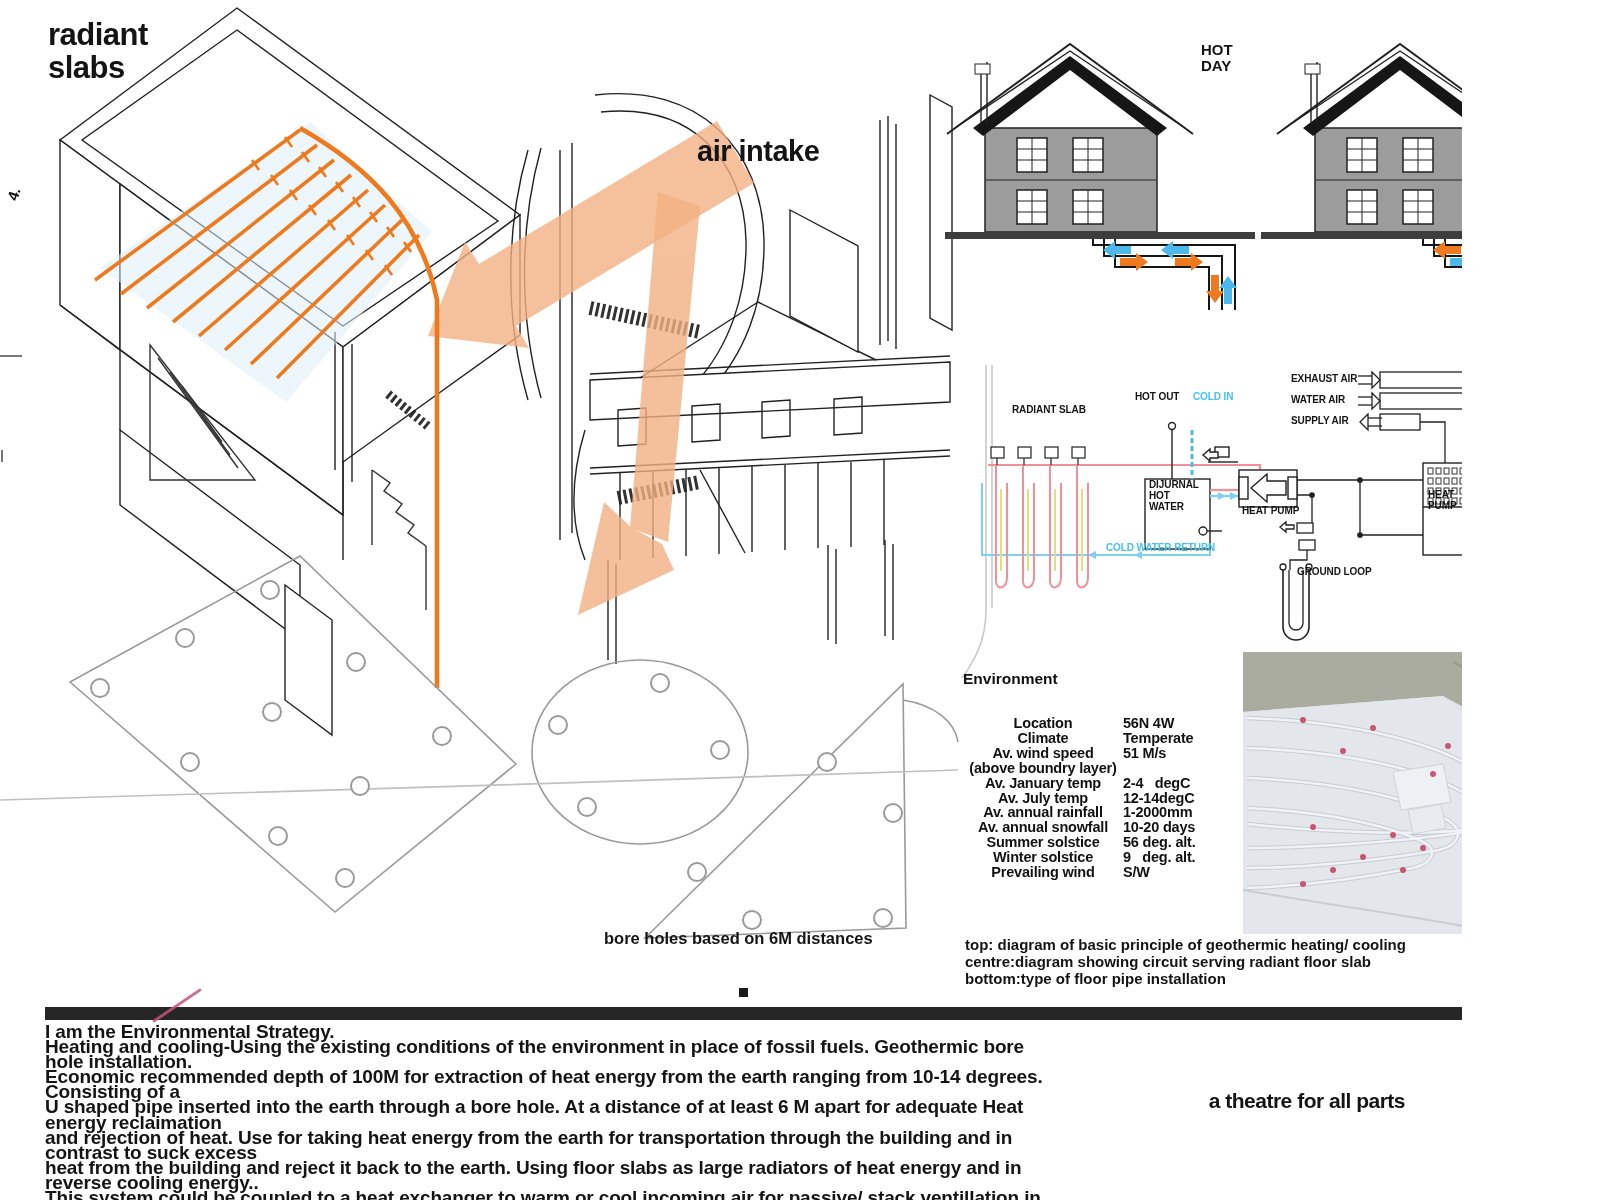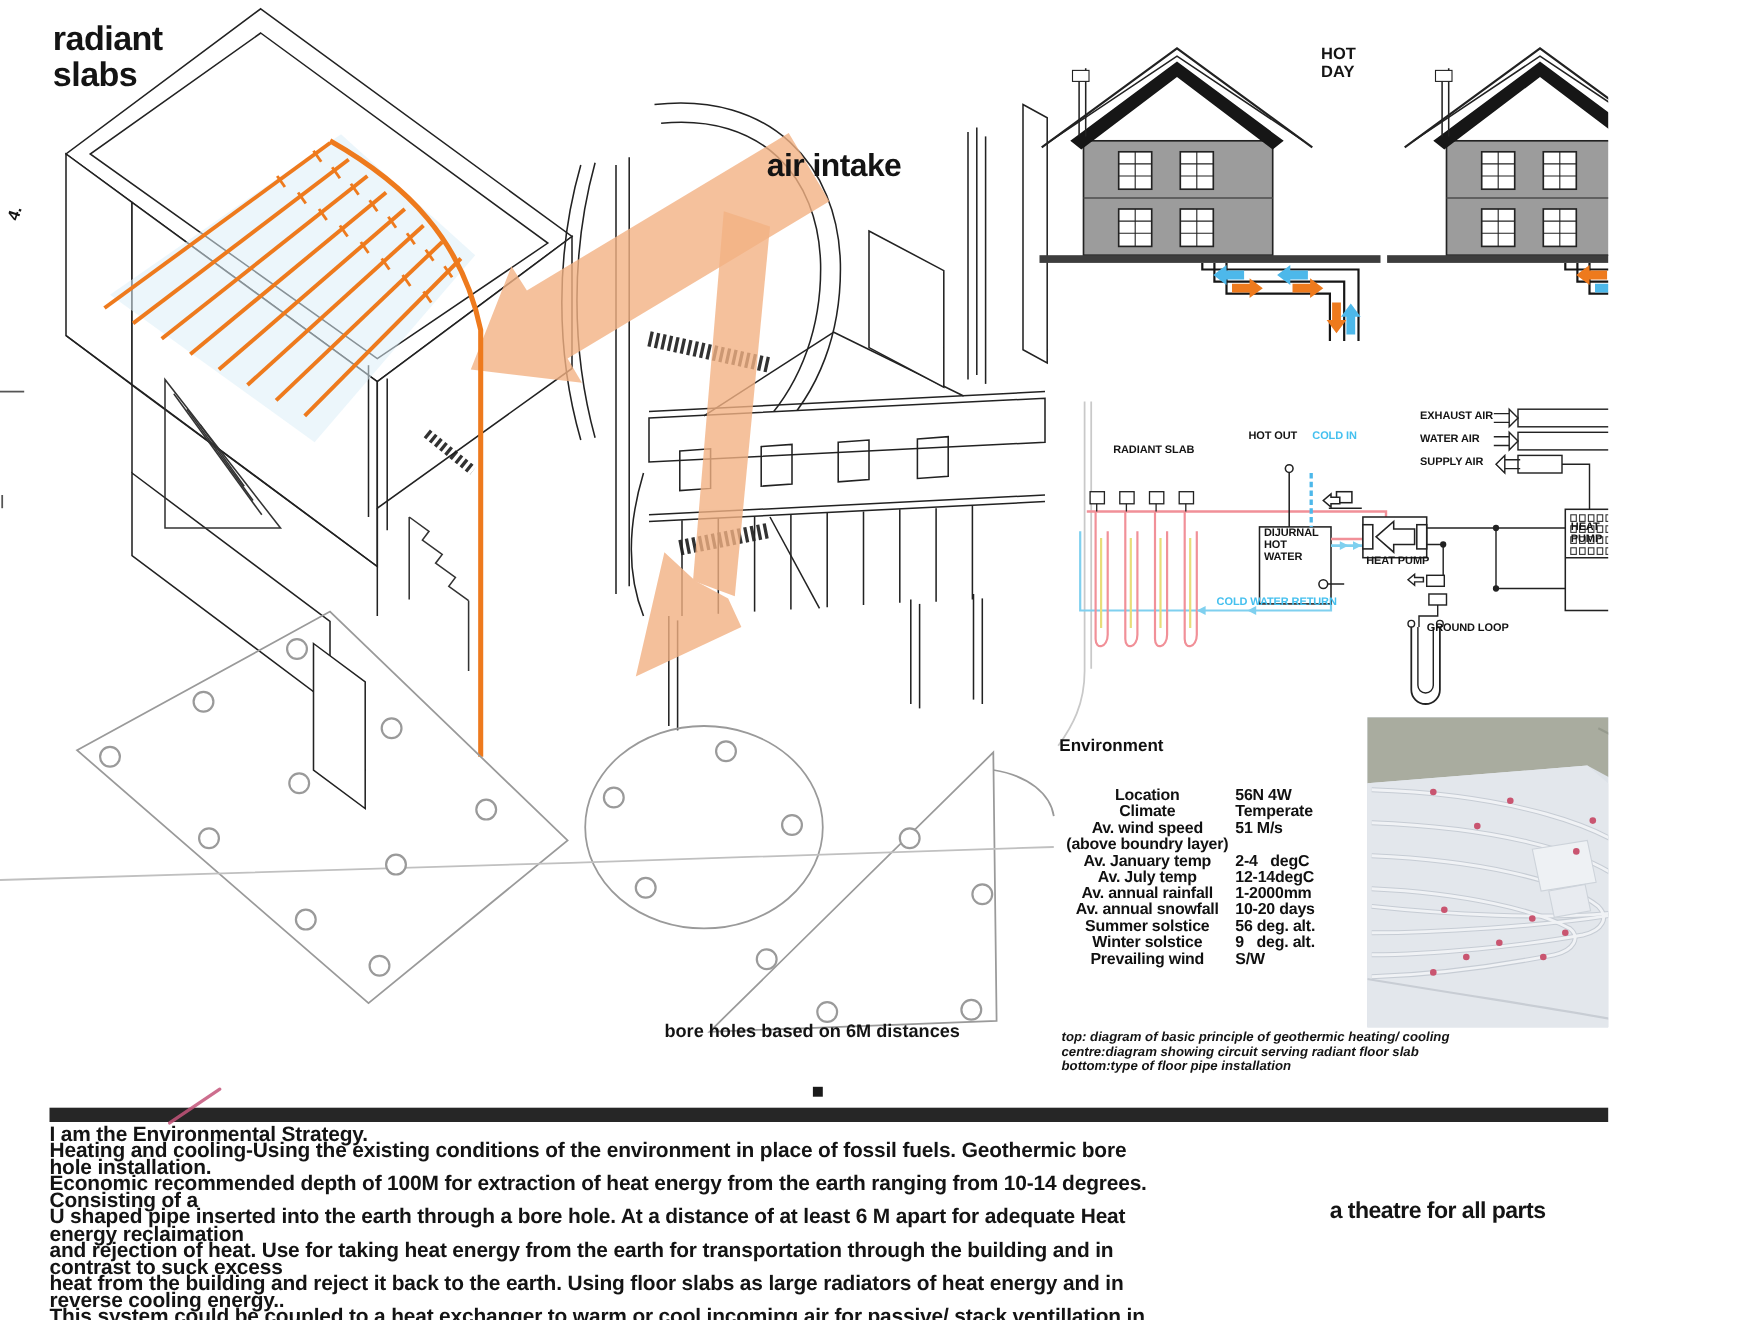--- a/index.html
+++ b/index.html
@@ -17,29 +17,29 @@
   #lbl-sch-radiant{left:1012px;top:404px;}
   #lbl-sch-hotout{left:1135px;top:391px;}
   #lbl-sch-coldin{left:1193px;top:391px;color:#45c0ef;}
   #lbl-sch-tank{left:1149px;top:479px;}
   #lbl-sch-hp1{left:1242px;top:505px;}
   #lbl-sch-exhaust{left:1291px;top:373px;}
   #lbl-sch-return{left:1291px;top:394px;}
   #lbl-sch-supply{left:1291px;top:415px;}
   #lbl-sch-erv{left:1510px;top:389px;}
   #lbl-sch-fresh{left:1500px;top:421px;}
-  #lbl-sch-hp2{left:1428px;top:474px;}
+  #lbl-sch-hp2{left:1428px;top:489px;}
   #lbl-sch-ground{left:1297px;top:566px;}
   #lbl-sch-cwr{left:1106px;top:542px;color:#45c0ef;}
   #env{position:absolute;left:963px;top:670px;width:270px;}
   #env-heading{font-weight:700;font-size:15.5px;margin-bottom:28px;}
   .env-row{display:flex;font-weight:700;font-size:14.5px;line-height:14.9px;letter-spacing:-0.2px;text-align:center;}
   .env-lbl{width:160px;flex:none;}
   .env-val{white-space:pre;}
-  #caption{left:965px;top:936px;font-size:12px;line-height:1.14;width:580px;font-style:italic;}
+  #caption{left:965px;top:936px;font-size:15px;line-height:1.14;width:580px;}
   #divider-bar{position:absolute;left:45px;top:1007px;width:1500px;height:13px;background:#262626;}
   #bar-notch{position:absolute;left:739px;top:988px;width:9px;height:9px;background:#1a1a1a;}
   #bar-scribble{position:absolute;left:148px;top:1004px;width:58px;height:3px;background:#c4557a;
                 transform:rotate(-34deg);border-radius:2px;opacity:.85;}
   #body-text{left:45px;top:1024px;width:1000px;font-size:19px;line-height:15.1px;letter-spacing:-0.15px;}
   #title-main{left:1048px;top:1022px;width:420px;font-size:63px;letter-spacing:-3px;line-height:1;}
   #title-sub{right:57px;top:1090px;font-size:21px;letter-spacing:-0.5px;}
   #photo{position:absolute;left:1243px;top:652px;width:312px;height:282px;background:#dde2e8;}
 </style>
 </head>

